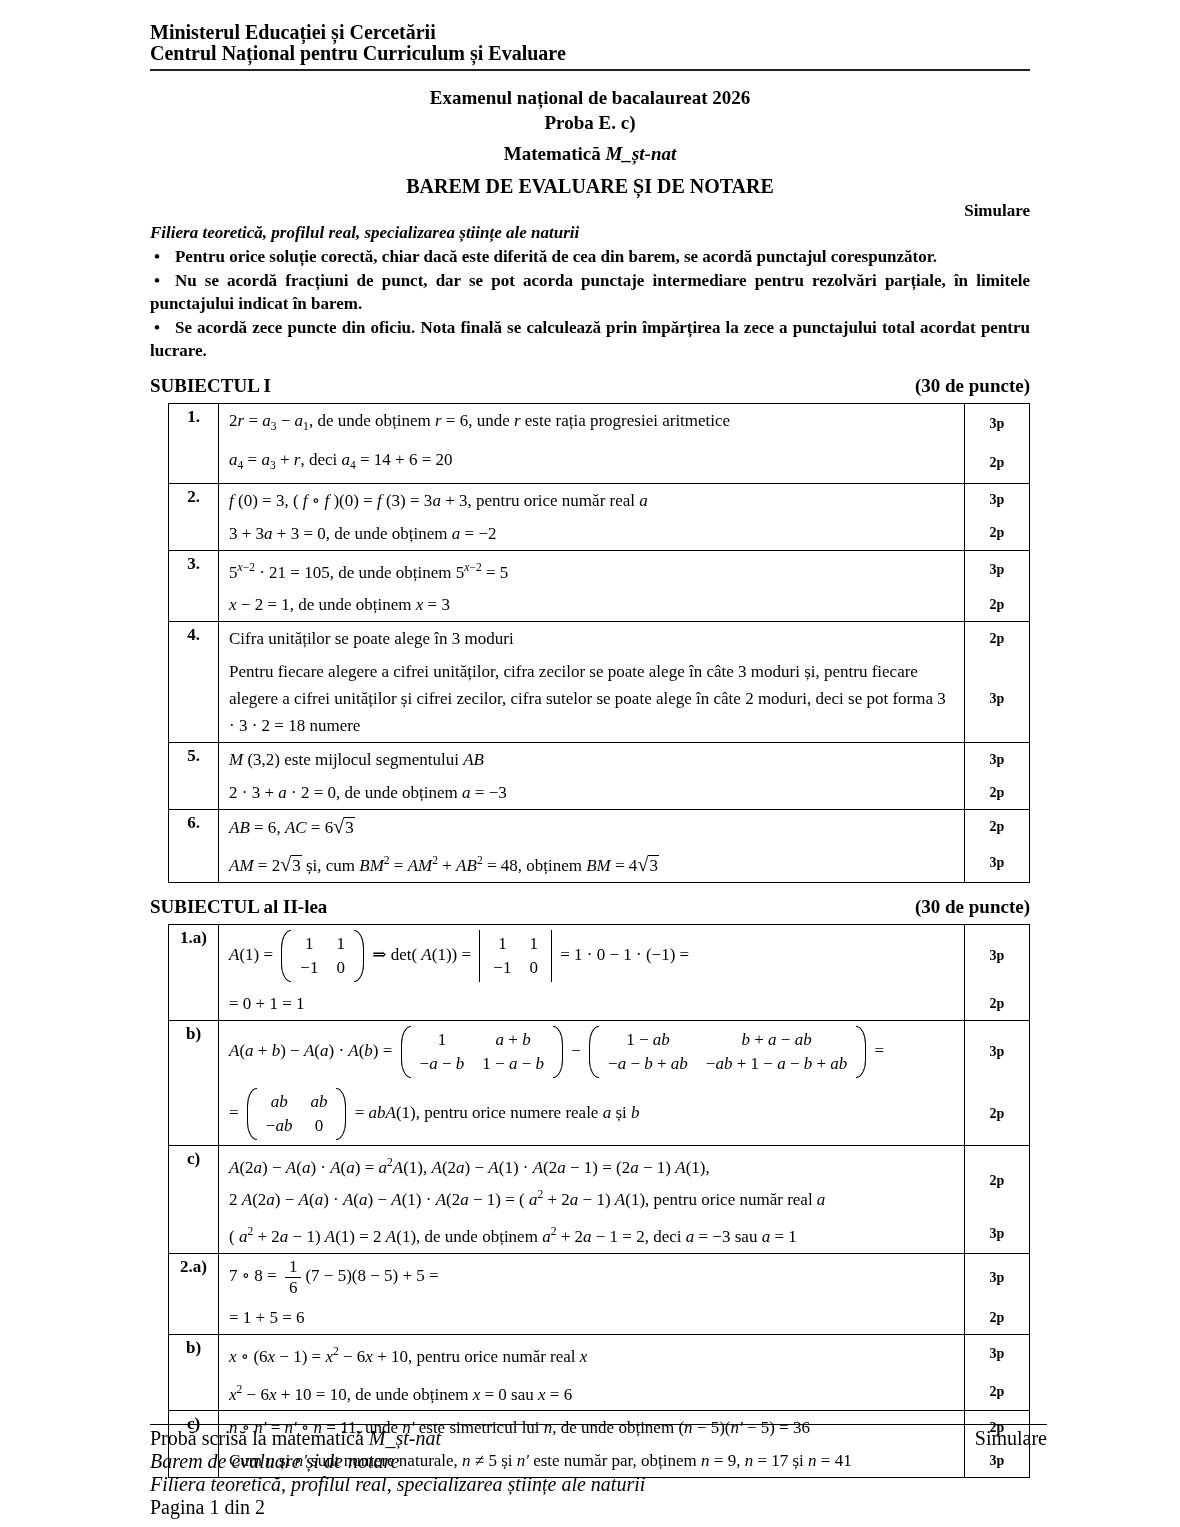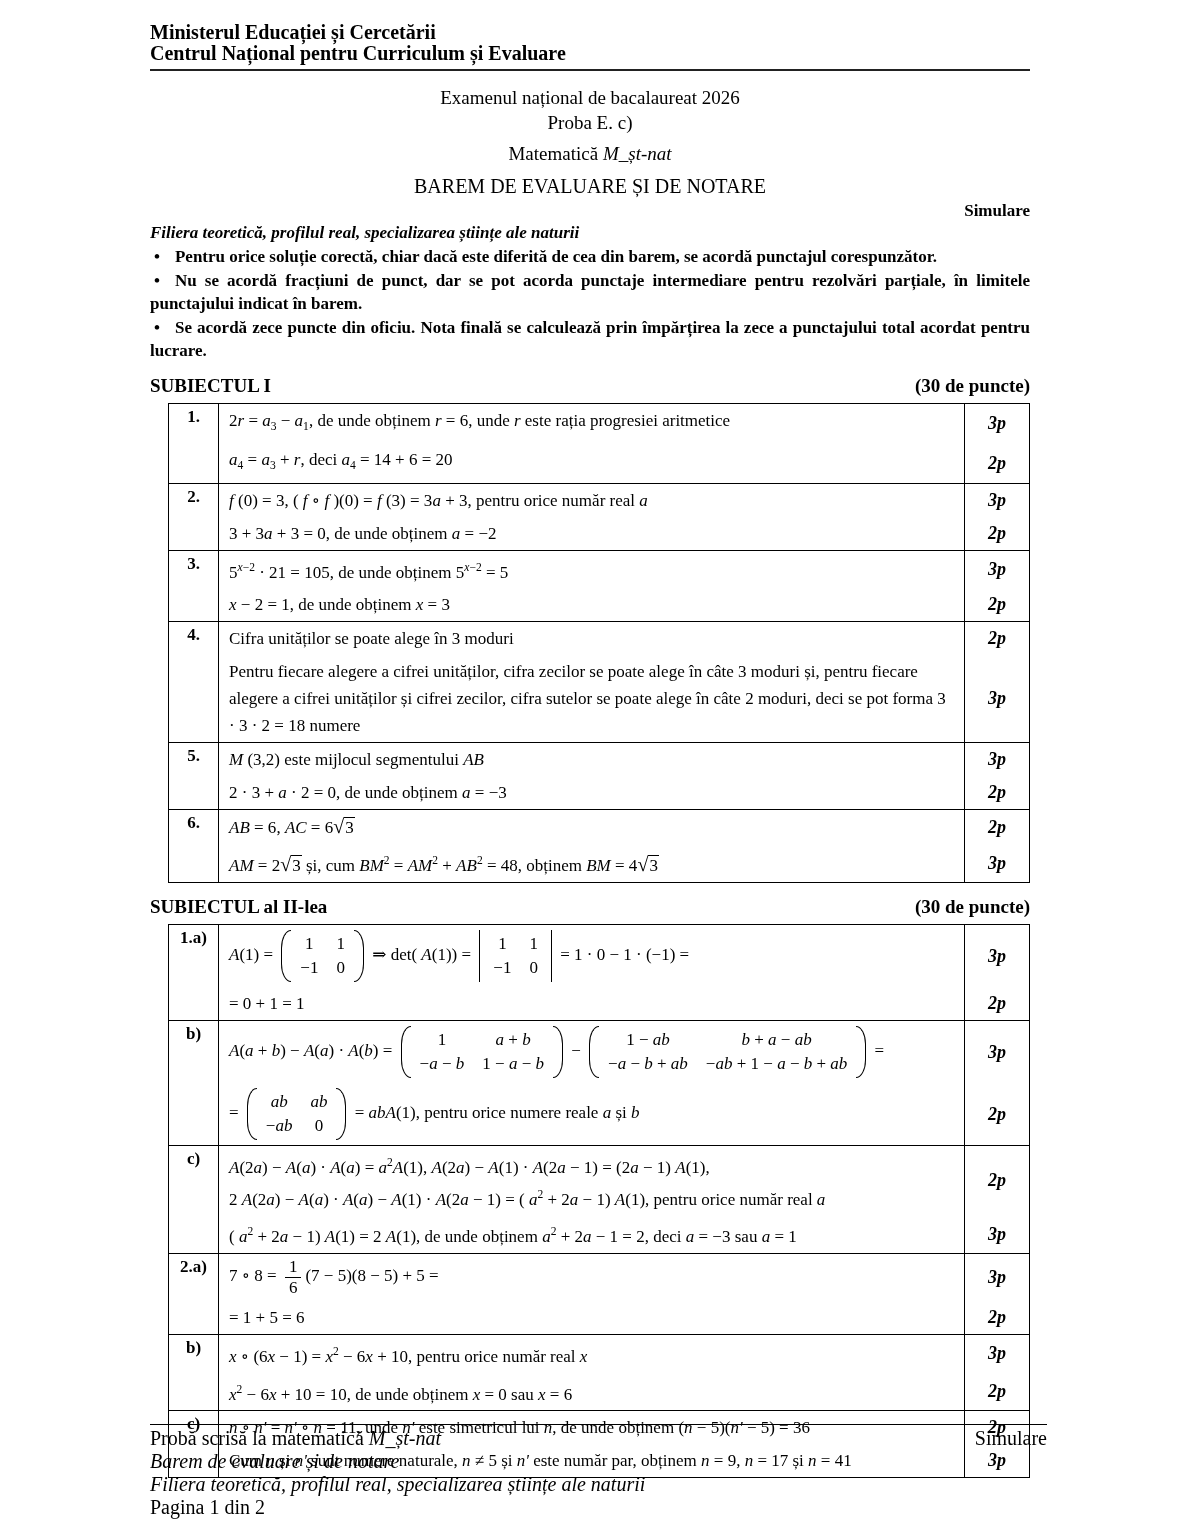--- a/index.html
+++ b/index.html
@@ -5,21 +5,21 @@
   html,body { margin:0; padding:0; }
   body {
     width:1180px; height:1527px; background:#ffffff; color:#000;
     font-family:"Liberation Serif","DejaVu Serif",serif;
   }
   .page { position:relative; box-sizing:border-box; height:100%; padding:22px 150px 0 150px; }
 
   .gov { font-size:20px; line-height:21px;font-weight:bold; }
   .rule { border:none; border-top:2px solid #222; margin:5px 0 0 0; }
 
-  .titles { text-align:center; font-weight:normal; margin-top:14px; }
+  .titles { text-align:center; font-weight:bold; margin-top:14px; }
   .t1 { font-size:19px; line-height:25px; }
   .t-sub { font-size:19px; margin-top:8px; }
   .t-sub .it { font-style:italic; }
   .t-barem { font-size:20px; margin-top:10px; }
   .simulare { text-align:right; font-weight:bold; font-size:17px; margin-top:3px; }
 
   .filiera { font-weight:bold; font-style:italic; font-size:17px; line-height:23px; }
   .bullet { font-weight:bold; font-size:17px; line-height:23px; text-align:justify; margin-top:1px; }
   .bullet::before { content:"•"; padding-left:4px; padding-right:15px; }
 
@@ -27,21 +27,21 @@
 
   .ptable { margin-left:18px; border:1.6px solid #000; }
   .prow { display:flex; }
   .prow + .prow { border-top:1.3px solid #000; }
   .pnum { flex:0 0 50px; box-sizing:border-box; border-right:1.2px solid #000;
           font-weight:bold; font-size:17px; text-align:center; padding-top:3px; }
   .plines { flex:1; display:flex; flex-direction:column; }
   .pline { display:flex; flex:1; }
   .pcontent { flex:1; font-size:17px; line-height:27px; padding:3px 10px; align-self:center; }
   .ppoints { flex:0 0 64px; border-left:1.2px solid #000; display:flex; align-items:center;
-             justify-content:center; font-weight:bold; font-size:18px;font-style:italic; }
+             justify-content:center; font-weight:bold; font-size:14px; }
 
   .m i, .it { font-style:italic; }
   sub { font-size:68%; }
   sup { font-size:68%; }
 
   .matwrap { display:inline-flex; align-items:center; vertical-align:middle; margin:2px 4px; }
   .bracket { width:9px; align-self:stretch; }
   .br-l { border-left:1.6px solid #000; border-top:1.6px solid #000; border-bottom:1.6px solid #000;
           border-radius:10px 0 0 10px / 18px 0 0 18px; margin-right:3px; }
   .br-r { border-right:1.6px solid #000; border-top:1.6px solid #000; border-bottom:1.6px solid #000;

